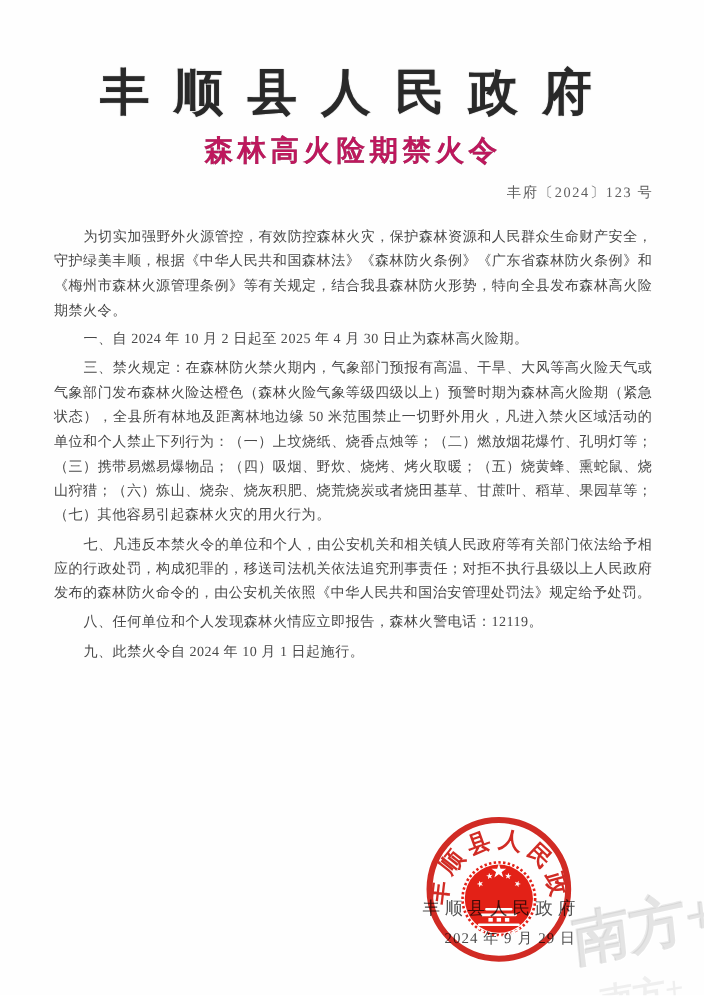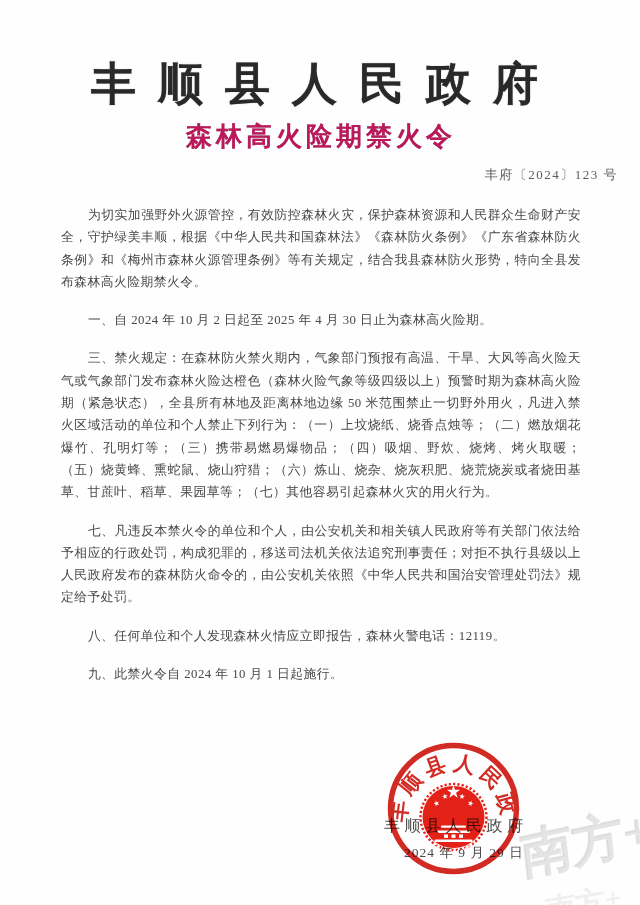--- a/index.html
+++ b/index.html
@@ -19,29 +19,29 @@
     font-size:45px;line-height:56px;font-weight:bold;
     color:#292929;letter-spacing:22px;margin:0 0 0 11px;
     text-shadow:0 0 1px rgba(40,40,40,.55);
   }
   .doc-subtitle{
     font-size:26px;line-height:32px;font-weight:bold;
     color:#be185d;letter-spacing:4px;margin:9px 0 0 2px;
     text-shadow:0 0 .6px rgba(40,40,40,.5);
   }
   .doc-number{
-    margin-top:13px;padding-right:22px;
+    margin-top:13px;padding-right:46px;
     text-align:right;font-size:13px;color:#5d5d5d;letter-spacing:1.5px;
   }
   .doc-body{
     margin:20px 43px 0 45px;
     font-size:12.8px;line-height:22.3px;color:#484848;
     text-align:justify;letter-spacing:.45px;
   }
-  .doc-body p{margin:16px;text-indent:2.1em;}
+  .doc-body p{margin:4px;text-indent:2.1em;}
   .sign-name{
     position:absolute;top:816px;left:384px;
     font-size:16px;letter-spacing:4.5px;color:#4c4c4c;white-space:nowrap;
   }
   .sign-date{
     position:absolute;top:844px;left:404px;
     font-size:13.5px;letter-spacing:1px;color:#4c4c4c;white-space:nowrap;
   }
   .seal{
     position:absolute;top:740px;left:385px;width:137px;height:137px;

